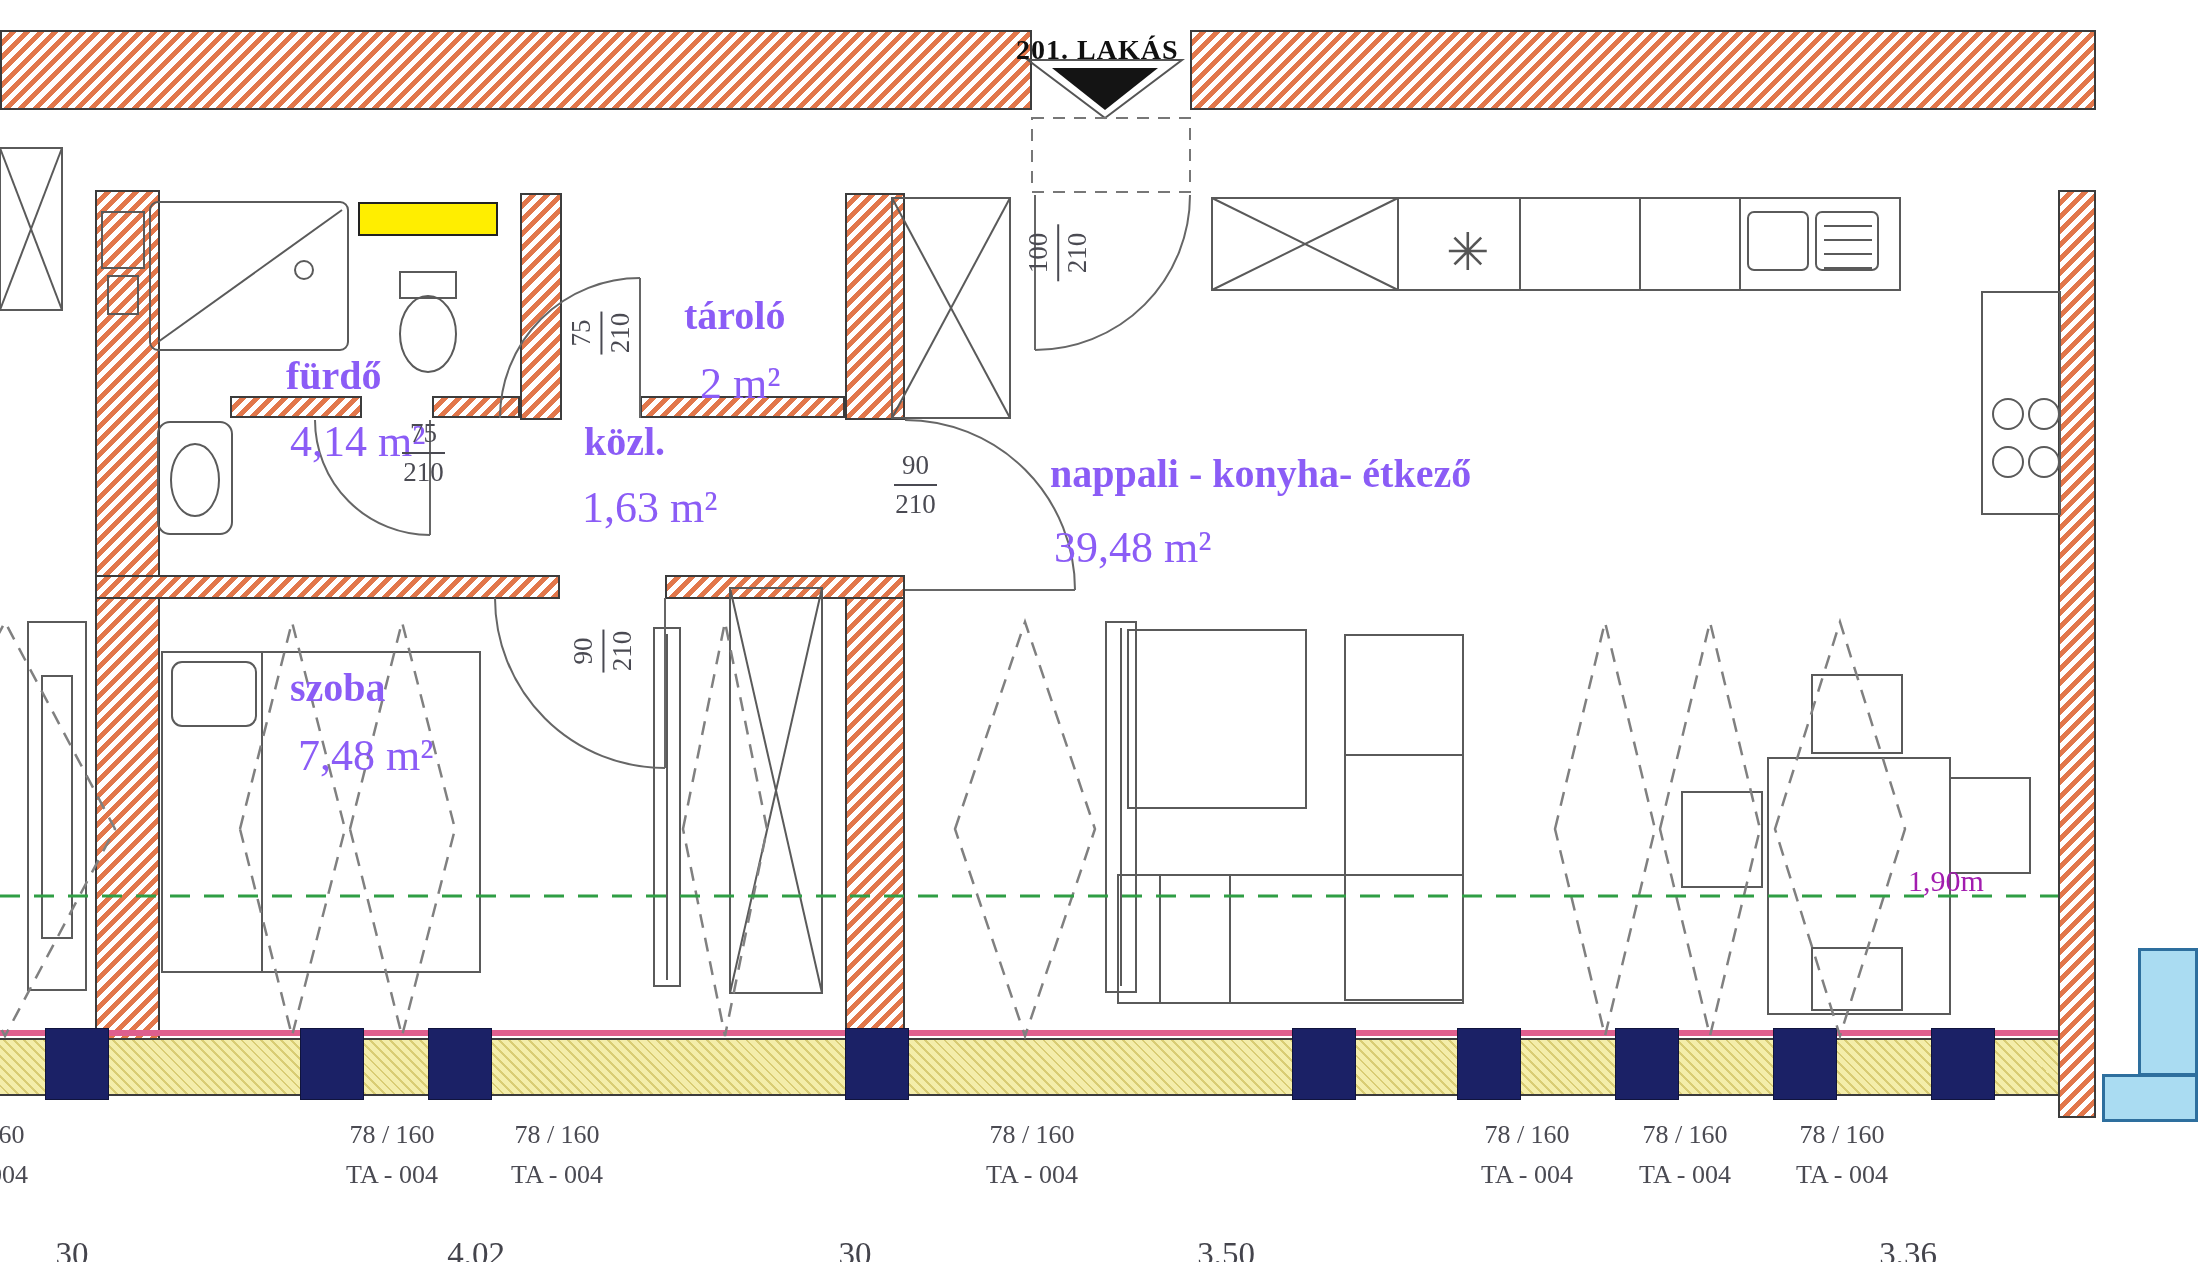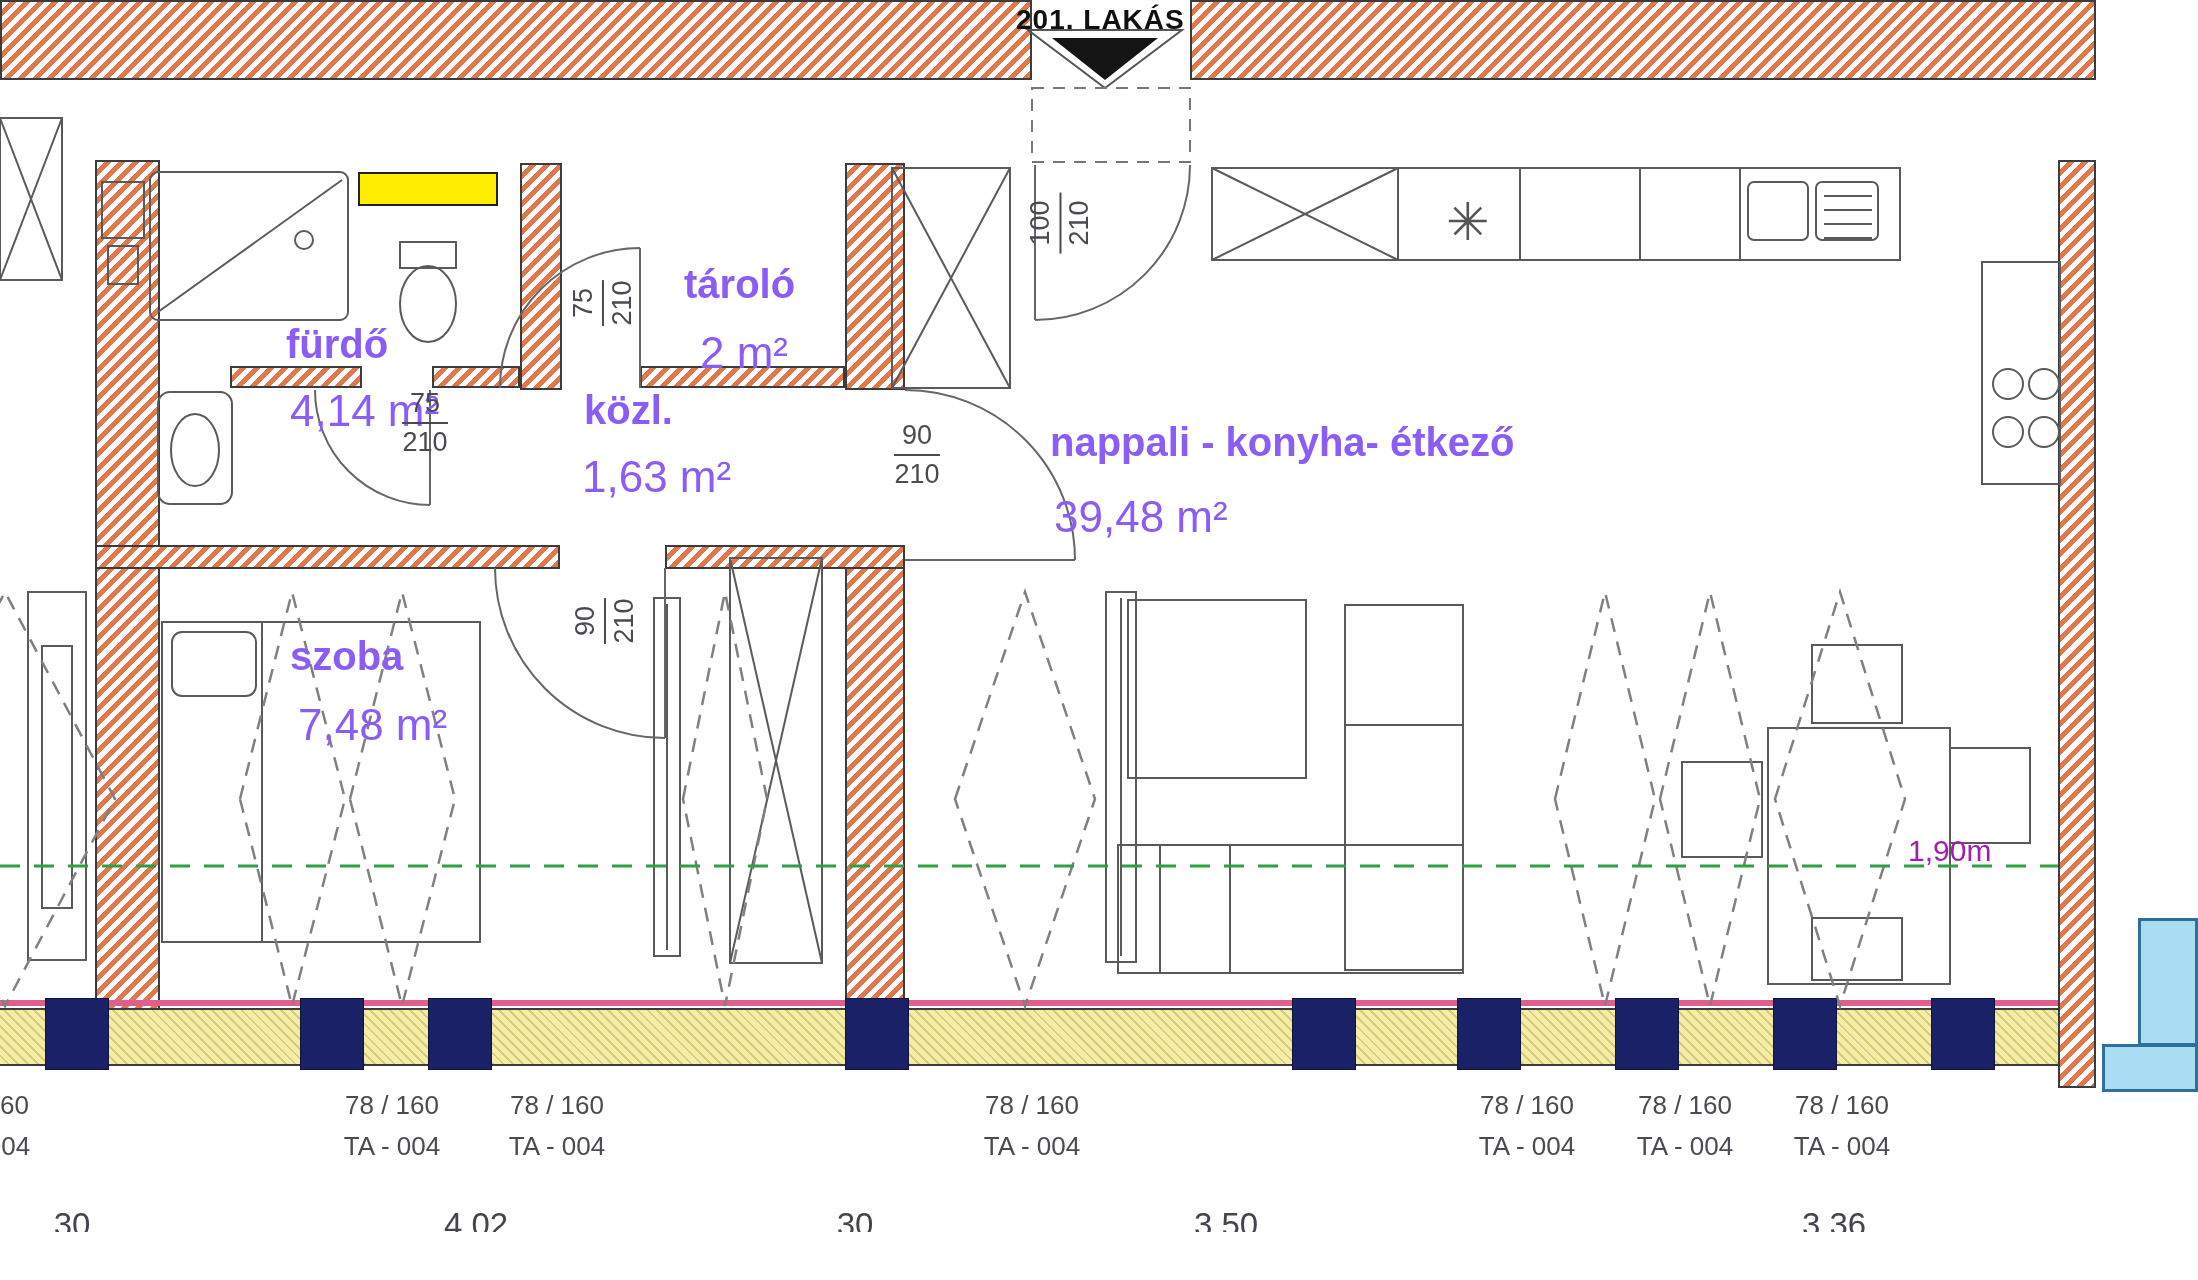--- a/index.html
+++ b/index.html
@@ -1,17 +1,17 @@
 <!DOCTYPE html>
 <html><head>
 <meta charset="utf-8">
 <style>
   html,body{margin:0;padding:0;background:#fff;}
   .plan{position:relative;width:2198px;height:1232px;background:#fff;overflow:hidden;
-        font-family:Liberation Sans, sans-serif;}
+        font-family:Liberation Serif, serif;margin-top:30px;}
   .wall{position:absolute;box-sizing:border-box;border:2px solid #3c3c3c;
         background:repeating-linear-gradient(135deg,#ffffff 0px,#ffffff 5px,#e2774b 5px,#e2774b 10px);}
   .parapet{position:absolute;box-sizing:border-box;border-top:2px solid #3c3c3c;border-bottom:2px solid #3c3c3c;
         background:repeating-linear-gradient(45deg,#f4edaa 0px,#f4edaa 5px,#d9cc74 5px,#d9cc74 7px);}
   .pinkline{position:absolute;background:#df5f8e;}
   .navy{position:absolute;background:#1b2166;border:1px solid #10143d;box-sizing:border-box;}
   .hl-yellow{position:absolute;background:#ffee00;border:2px solid #222;box-sizing:border-box;}
   .bluestep{position:absolute;background:#aadcf2;border:3px solid #2e6f9e;box-sizing:border-box;}
   svg.lines{position:absolute;left:0;top:0;}
   .txt{position:absolute;color:#8b5cf6;white-space:nowrap;}
@@ -276,15 +276,15 @@
   </div>
   <div class="win-group" style="left:1842px;top:1090px;">
     <div>78 / 160</div>
     <div class="t2">TA - 004</div>
   </div>
 
   <div class="dim-label" style="left:72px;top:1206px;">30</div>
   <div class="dim-label" style="left:476px;top:1206px;">4,02</div>
   <div class="dim-label" style="left:855px;top:1206px;">30</div>
   <div class="dim-label" style="left:1226px;top:1206px;">3,50</div>
-  <div class="dim-label" style="left:1834px;top:1206px;">3,36</div>
+  <div class="dim-label" style="left:1908px;top:1206px;">3,36</div>
 
 </div>
 
 </body></html>

